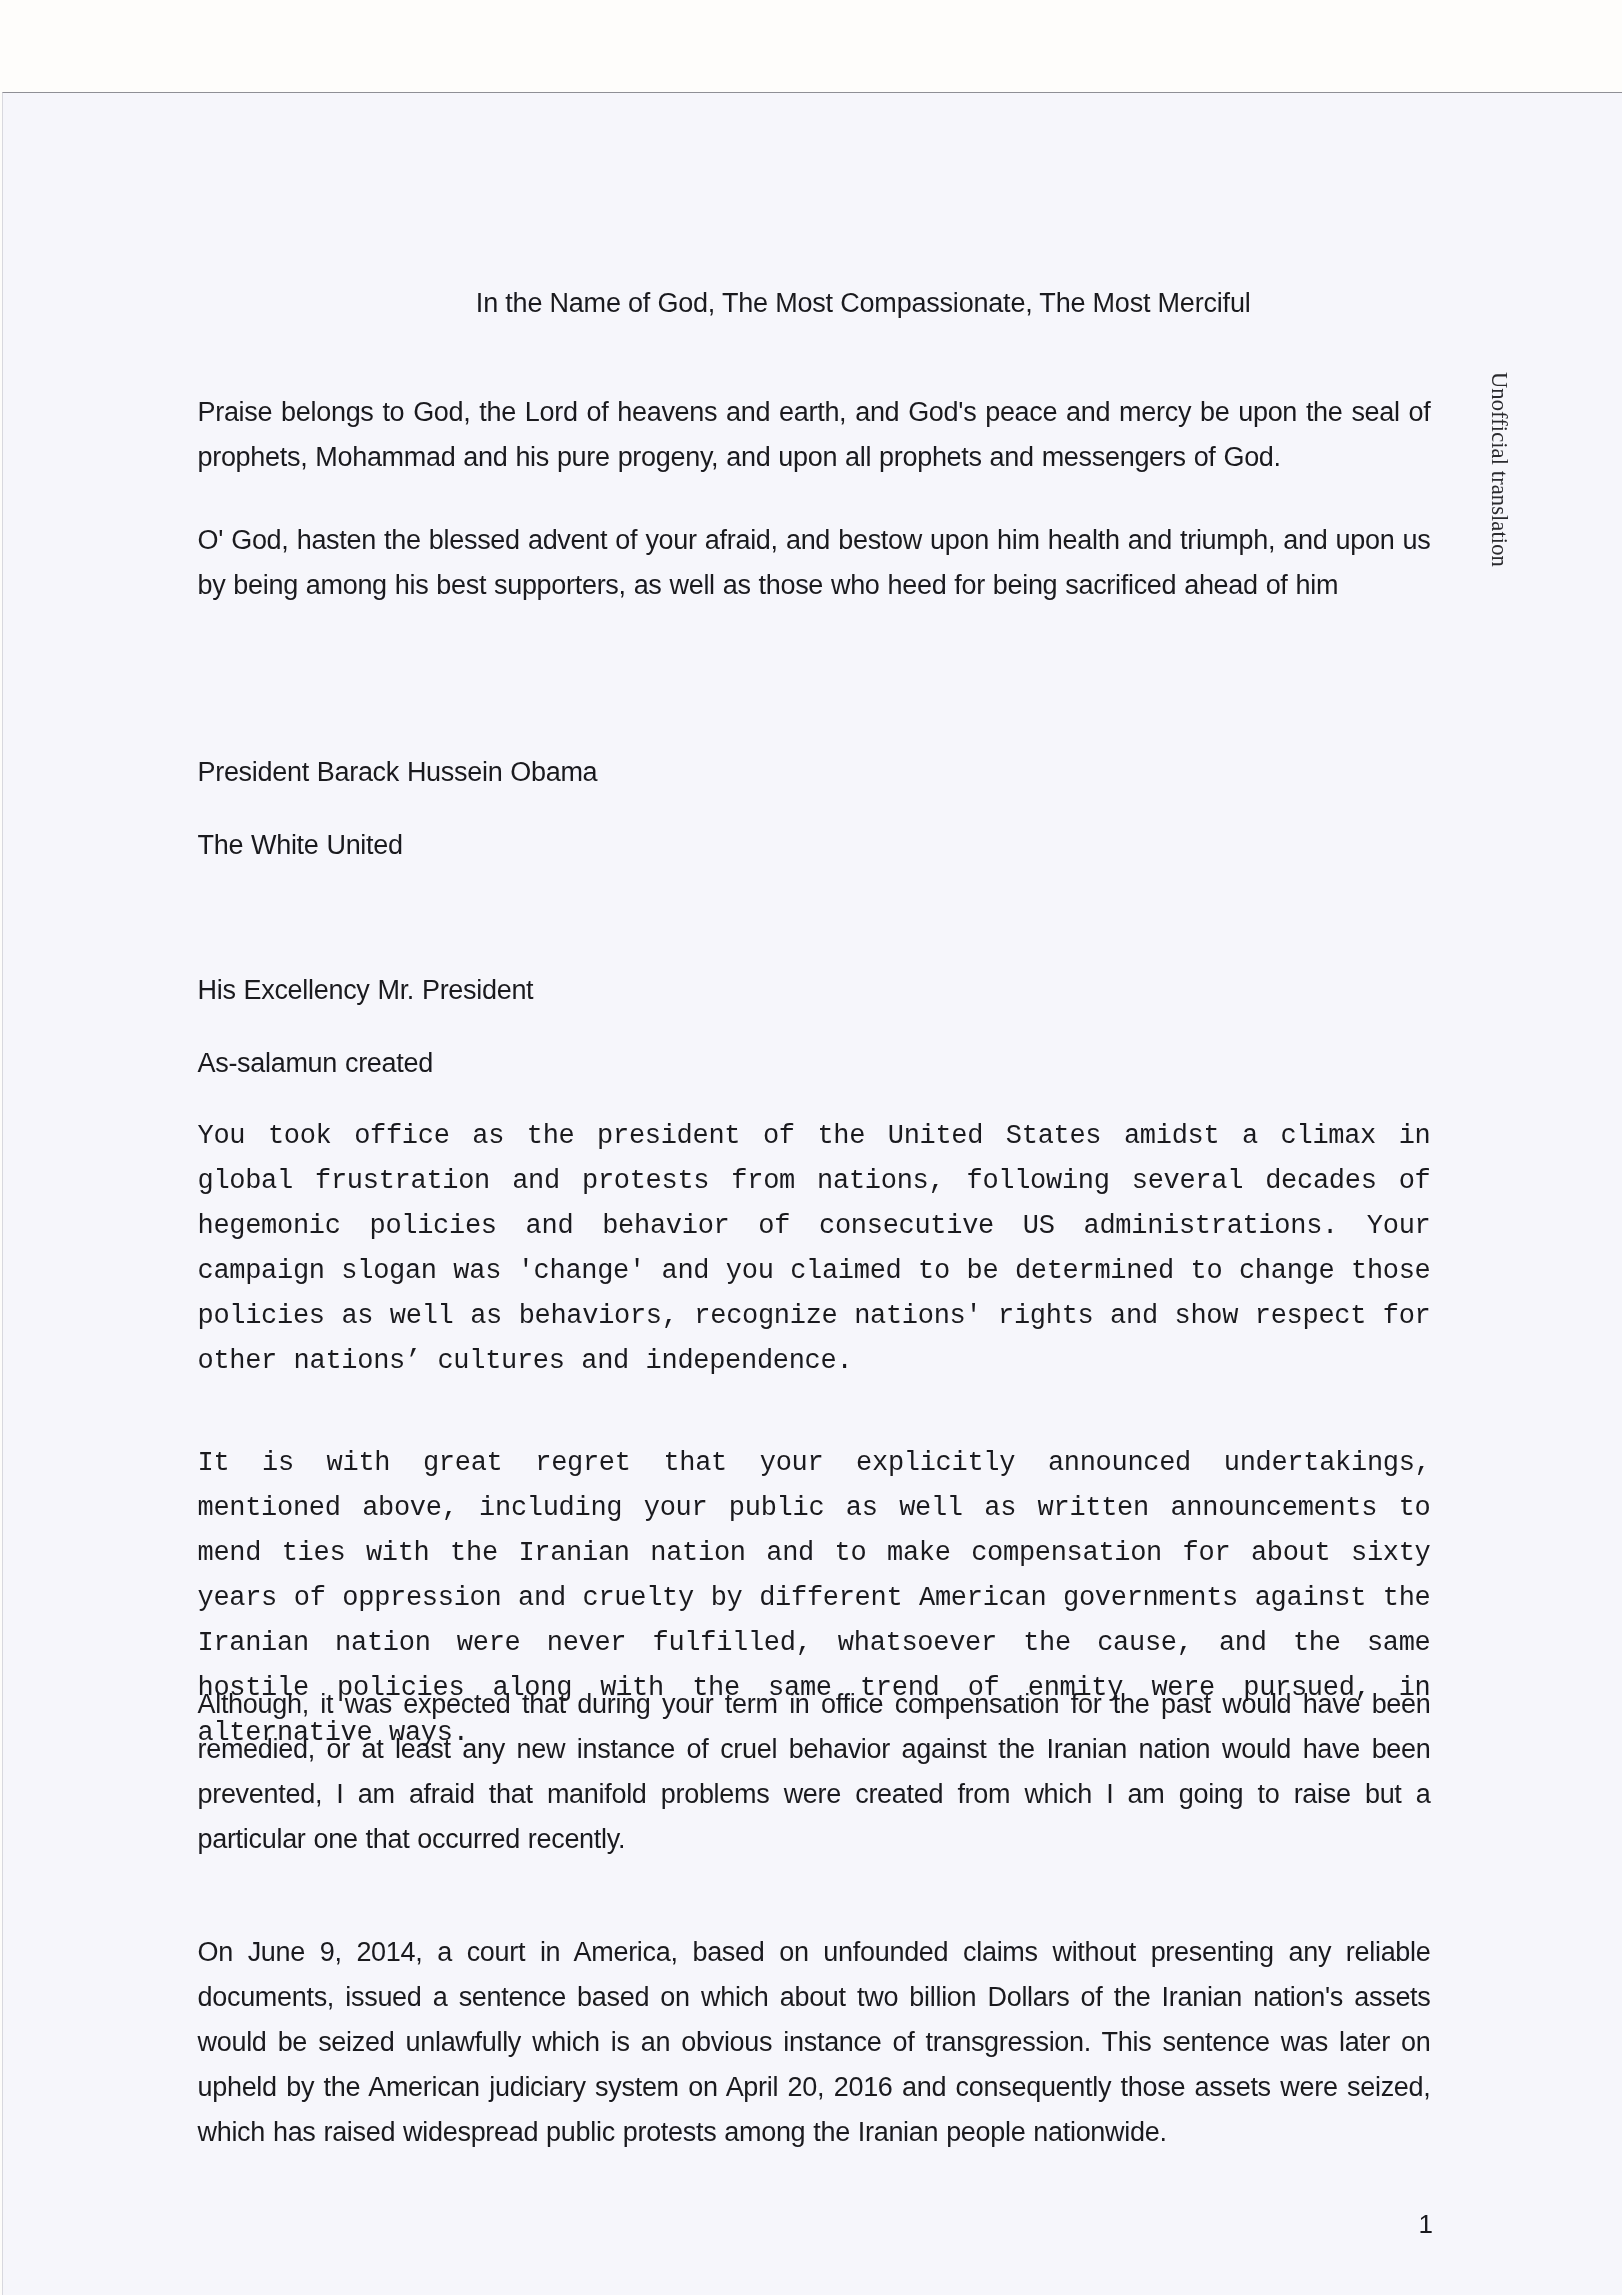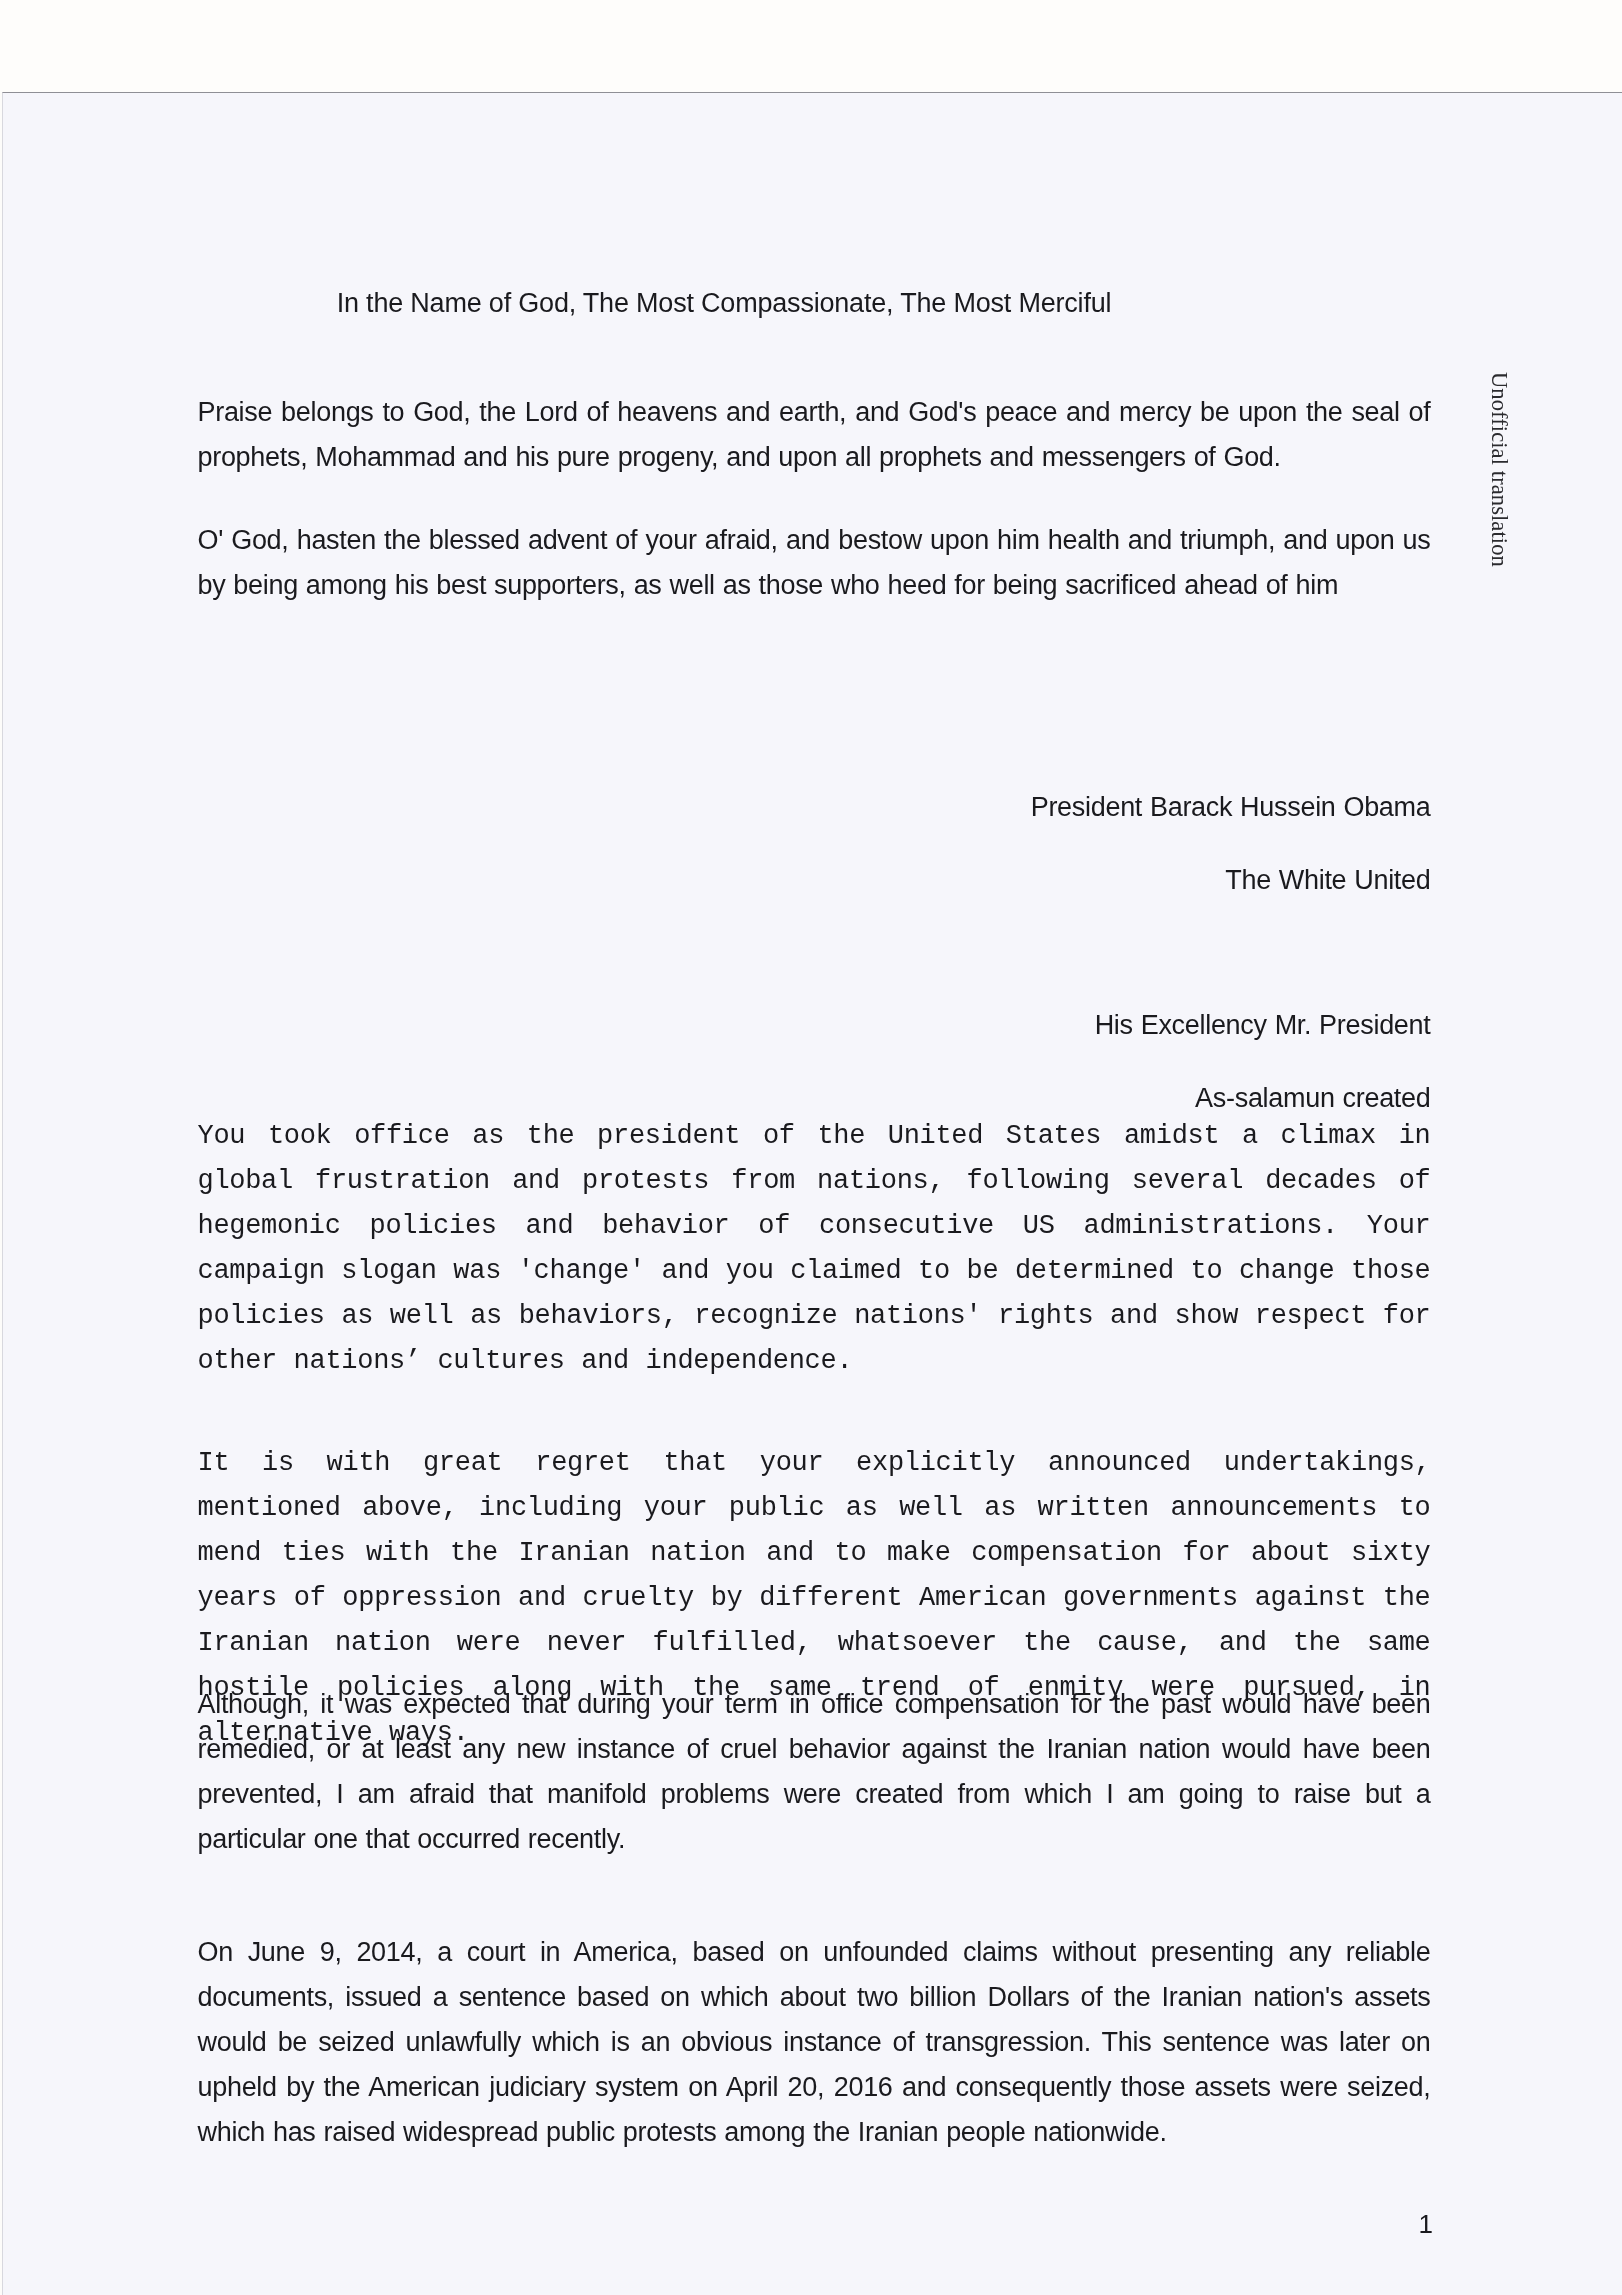--- a/index.html
+++ b/index.html
@@ -37,21 +37,21 @@
       position: absolute;
       left: 195px;
       top: 0;
       width: 1233px;
     }
     .heading {
       position: absolute;
       top: 195px;
       left: 0;
       width: 1053px;
-      text-align: center;
+      text-align: right;
       font-size: 27px;
       letter-spacing: -0.2px;
     }
     p {
       margin: 0;
       font-size: 27px;
       line-height: 45px;
       text-align: justify;
       letter-spacing: -0.3px;
       word-spacing: 0.7px;
@@ -72,22 +72,21 @@
       letter-spacing: 0.1px;
     }
     .page-number {
       position: absolute;
       left: 1416px;
       top: 2116px;
       font-size: 26px;
       color: #1a1a1e;
     }
     .single {
-      text-align: right;
-      margin-top: 35px;
+      text-align: left;
     }
   </style>
 </head>
 <body>
 
 <div class="top-strip"></div>
 
 <div class="page">
 
   <div class="side-note">Unofficial translation</div>

